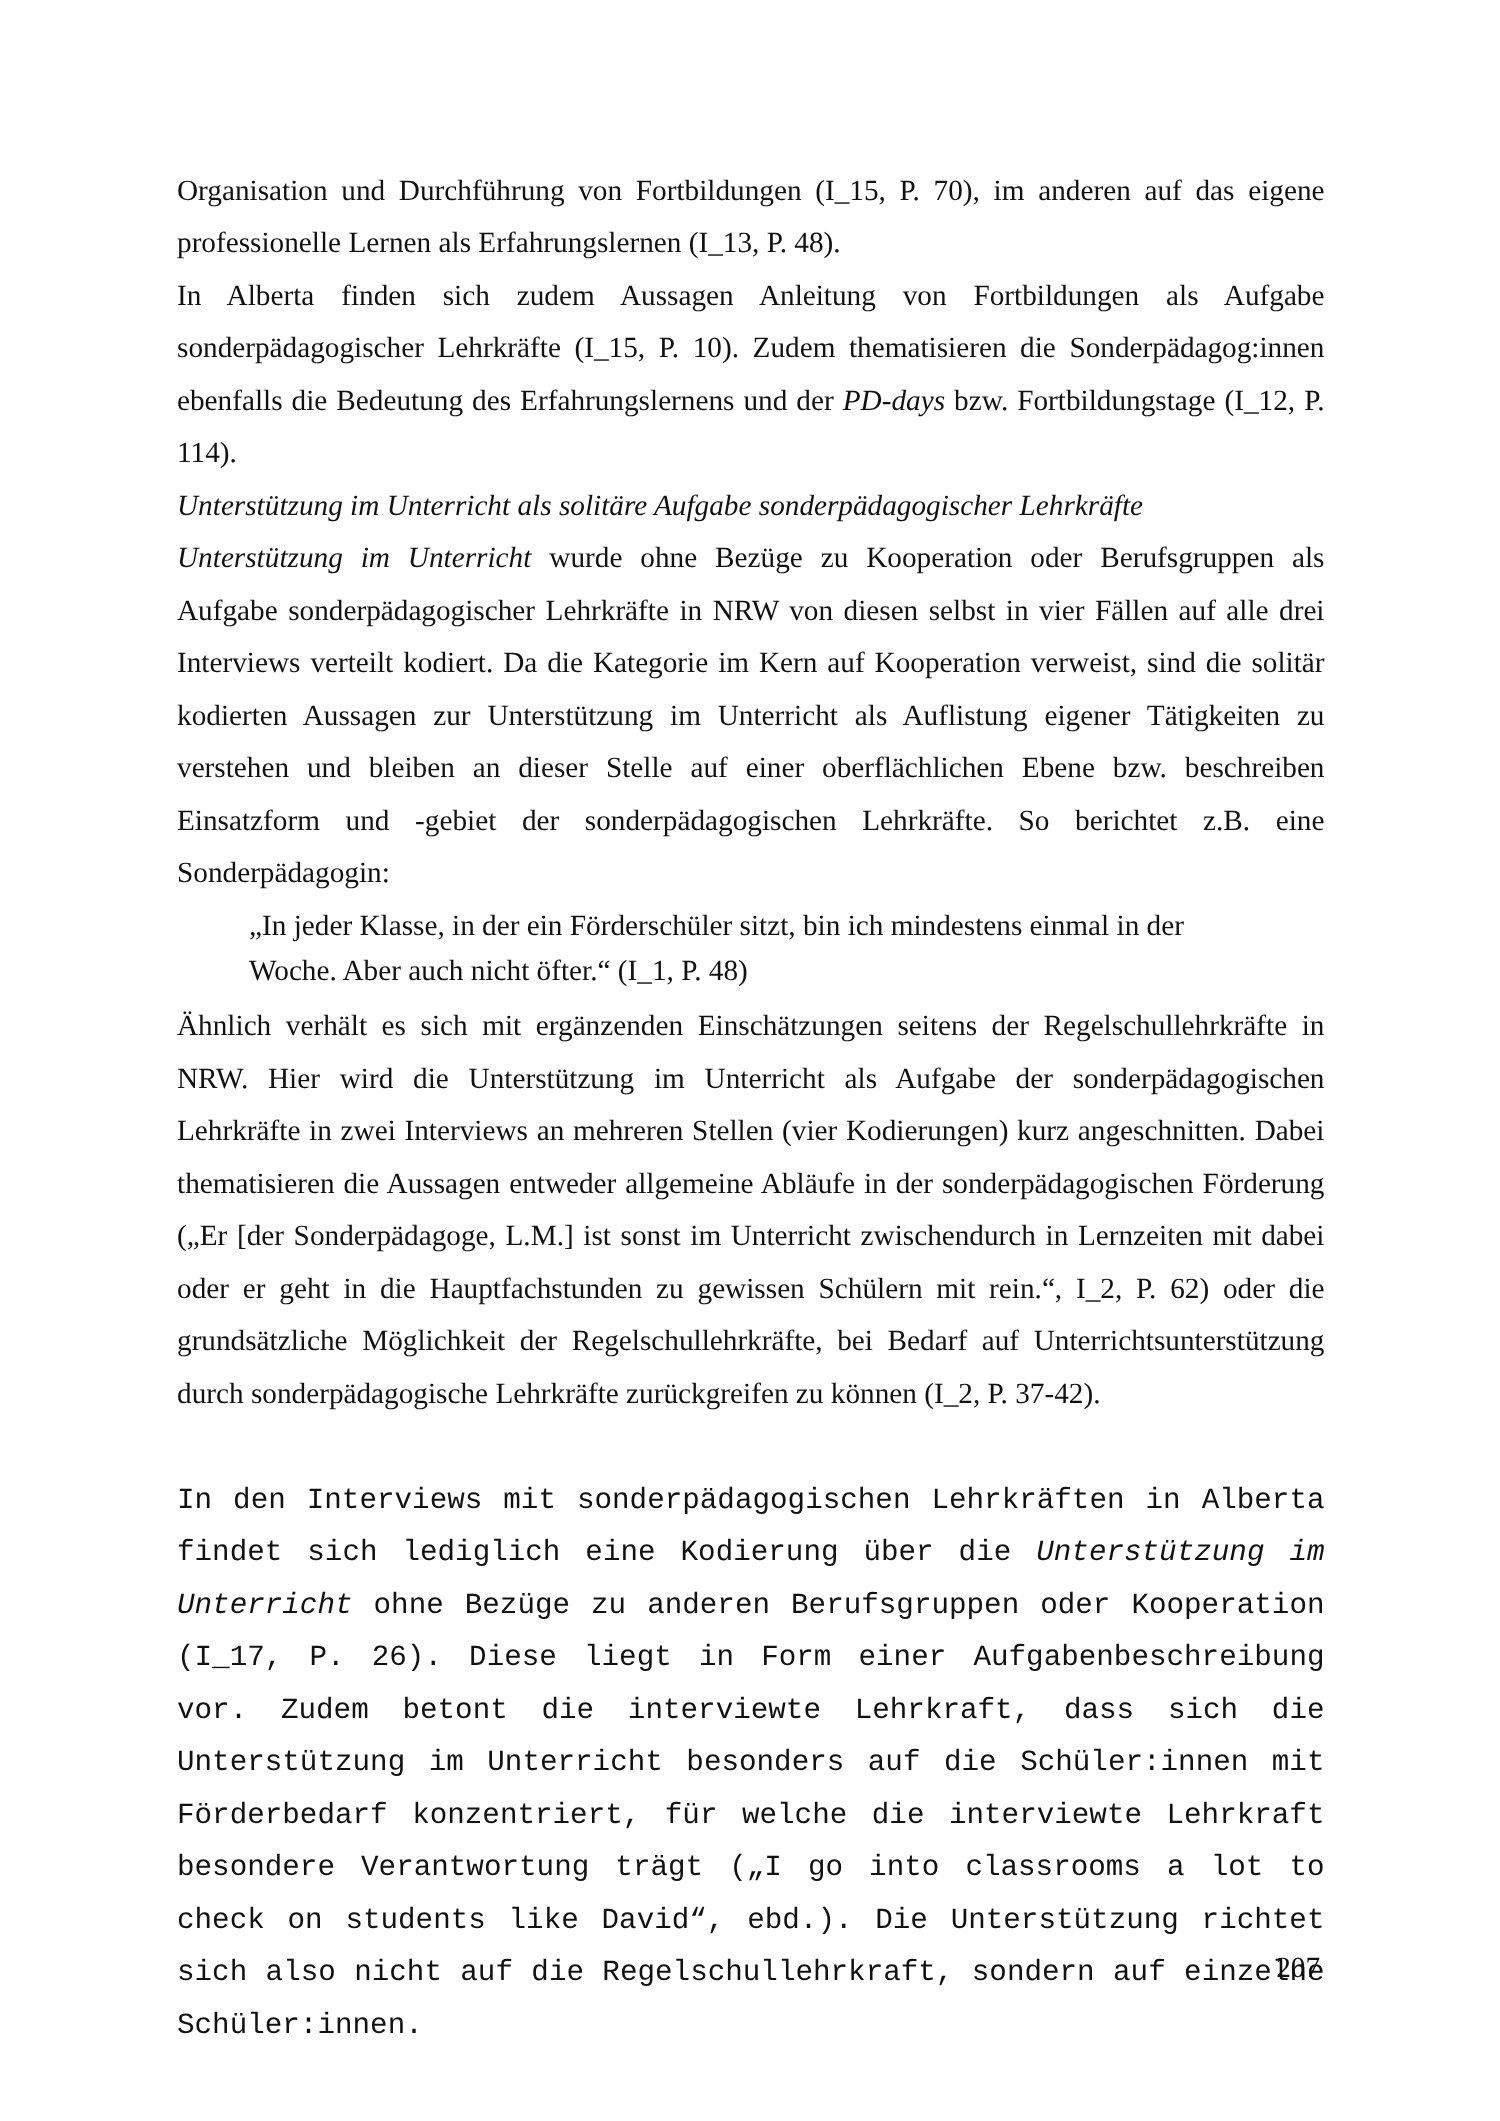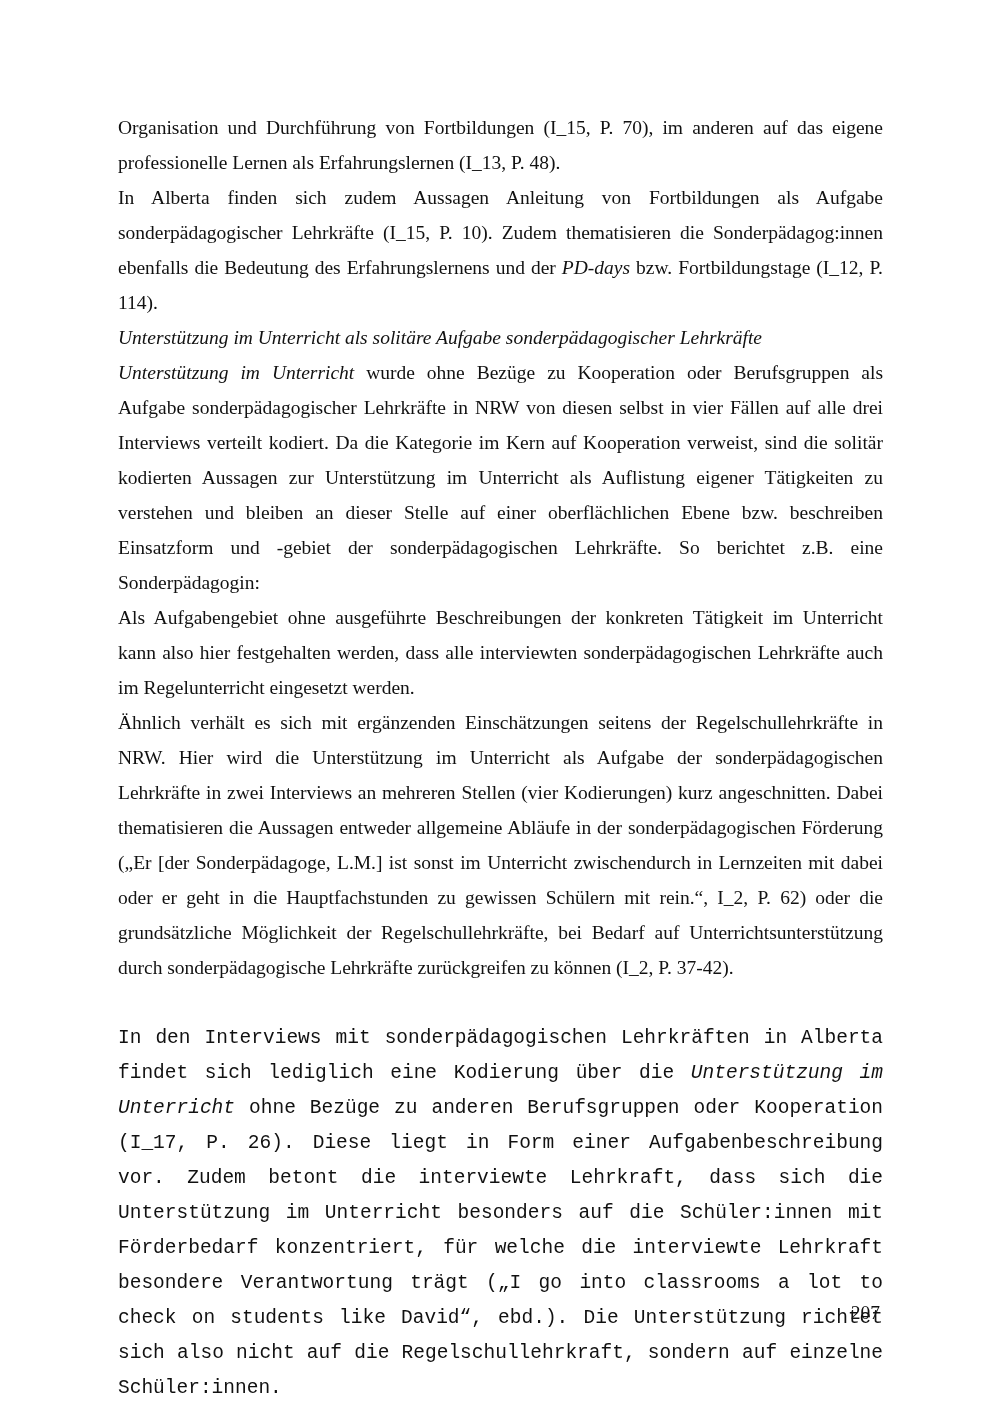--- a/index.html
+++ b/index.html
@@ -60,18 +60,18 @@
 </style>
 </head>
 <body>
 
 <div class="page">
   <main class="content">
       <p class="body"><span>Organisation und Durchführung von Fortbildungen (I_15, P. 70), im anderen auf das eigene professionelle Lernen als Erfahrungslernen (I_13, P. 48).</span></p>
       <p class="body"><span>In Alberta finden sich zudem Aussagen Anleitung von Fortbildungen als Aufgabe sonderpädagogischer Lehrkräfte (I_15, P. 10). Zudem thematisieren die Sonderpädagog:innen ebenfalls die Bedeutung des Erfahrungslernens und der </span><span class="run-i">PD-days</span><span> bzw. Fortbildungstage (I_12, P. 114).</span></p>
       <p class="heading"><span class="run-bi">Unterstützung im Unterricht als solitäre Aufgabe sonderpädagogischer Lehrkräfte</span></p>
       <p class="body"><span class="run-i">Unterstützung im Unterricht</span><span> wurde ohne Bezüge zu Kooperation oder Berufsgruppen als Aufgabe sonderpädagogischer Lehrkräfte in NRW von diesen selbst in vier Fällen auf alle drei Interviews verteilt kodiert. Da die Kategorie im Kern auf Kooperation verweist, sind die solitär kodierten Aussagen zur Unterstützung im Unterricht als Auflistung eigener Tätigkeiten zu verstehen und bleiben an dieser Stelle auf einer oberflächlichen Ebene bzw. beschreiben Einsatzform und -gebiet der sonderpädagogischen Lehrkräfte. So berichtet z.B. eine Sonderpädagogin:</span></p>
-      <p class="body"><span>Als Aufgabengebiet ohne ausgeführte Beschreibungen der konkreten Tätigkeit im Unterricht kann also hier festgehalten werden, dass alle interviewten sonderpädagogischen Lehrkräfte auch im Regelunterricht eingesetzt werden.</span></p>
+      <blockquote class="quote"><span>„In jeder Klasse, in der ein Förderschüler sitzt, bin ich mindestens einmal in der Woche. Aber auch nicht öfter.“ (I_1, P. 48)</span></blockquote>
       <p class="body"><span>Ähnlich verhält es sich mit ergänzenden Einschätzungen seitens der Regelschullehrkräfte in NRW. Hier wird die Unterstützung im Unterricht als Aufgabe der sonderpädagogischen Lehrkräfte in zwei Interviews an mehreren Stellen (vier Kodierungen) kurz angeschnitten. Dabei thematisieren die Aussagen entweder allgemeine Abläufe in der sonderpädagogischen Förderung („Er [der Sonderpädagoge, L.M.] ist sonst im Unterricht zwischendurch in Lernzeiten mit dabei oder er geht in die Hauptfachstunden zu gewissen Schülern mit rein.“, I_2, P. 62) oder die grundsätzliche Möglichkeit der Regelschullehrkräfte, bei Bedarf auf Unterrichtsunterstützung durch sonderpädagogische Lehrkräfte zurückgreifen zu können (I_2, P. 37-42).</span></p>
       <p class="body spaced"><span>In den Interviews mit sonderpädagogischen Lehrkräften in Alberta findet sich lediglich eine Kodierung über die </span><span class="run-i">Unterstützung im Unterricht</span><span> ohne Bezüge zu anderen Berufsgruppen oder Kooperation (I_17, P. 26). Diese liegt in Form einer Aufgabenbeschreibung vor. Zudem betont die interviewte Lehrkraft, dass sich die Unterstützung im Unterricht besonders auf die Schüler:innen mit Förderbedarf konzentriert, für welche die interviewte Lehrkraft besondere Verantwortung trägt („I go into classrooms a lot to check on students like David“, ebd.). Die Unterstützung richtet sich also nicht auf die Regelschullehrkraft, sondern auf einzelne Schüler:innen.</span></p>
     </main>
   <div class="page-number">207</div>
 </div>
 
 </body></html>

